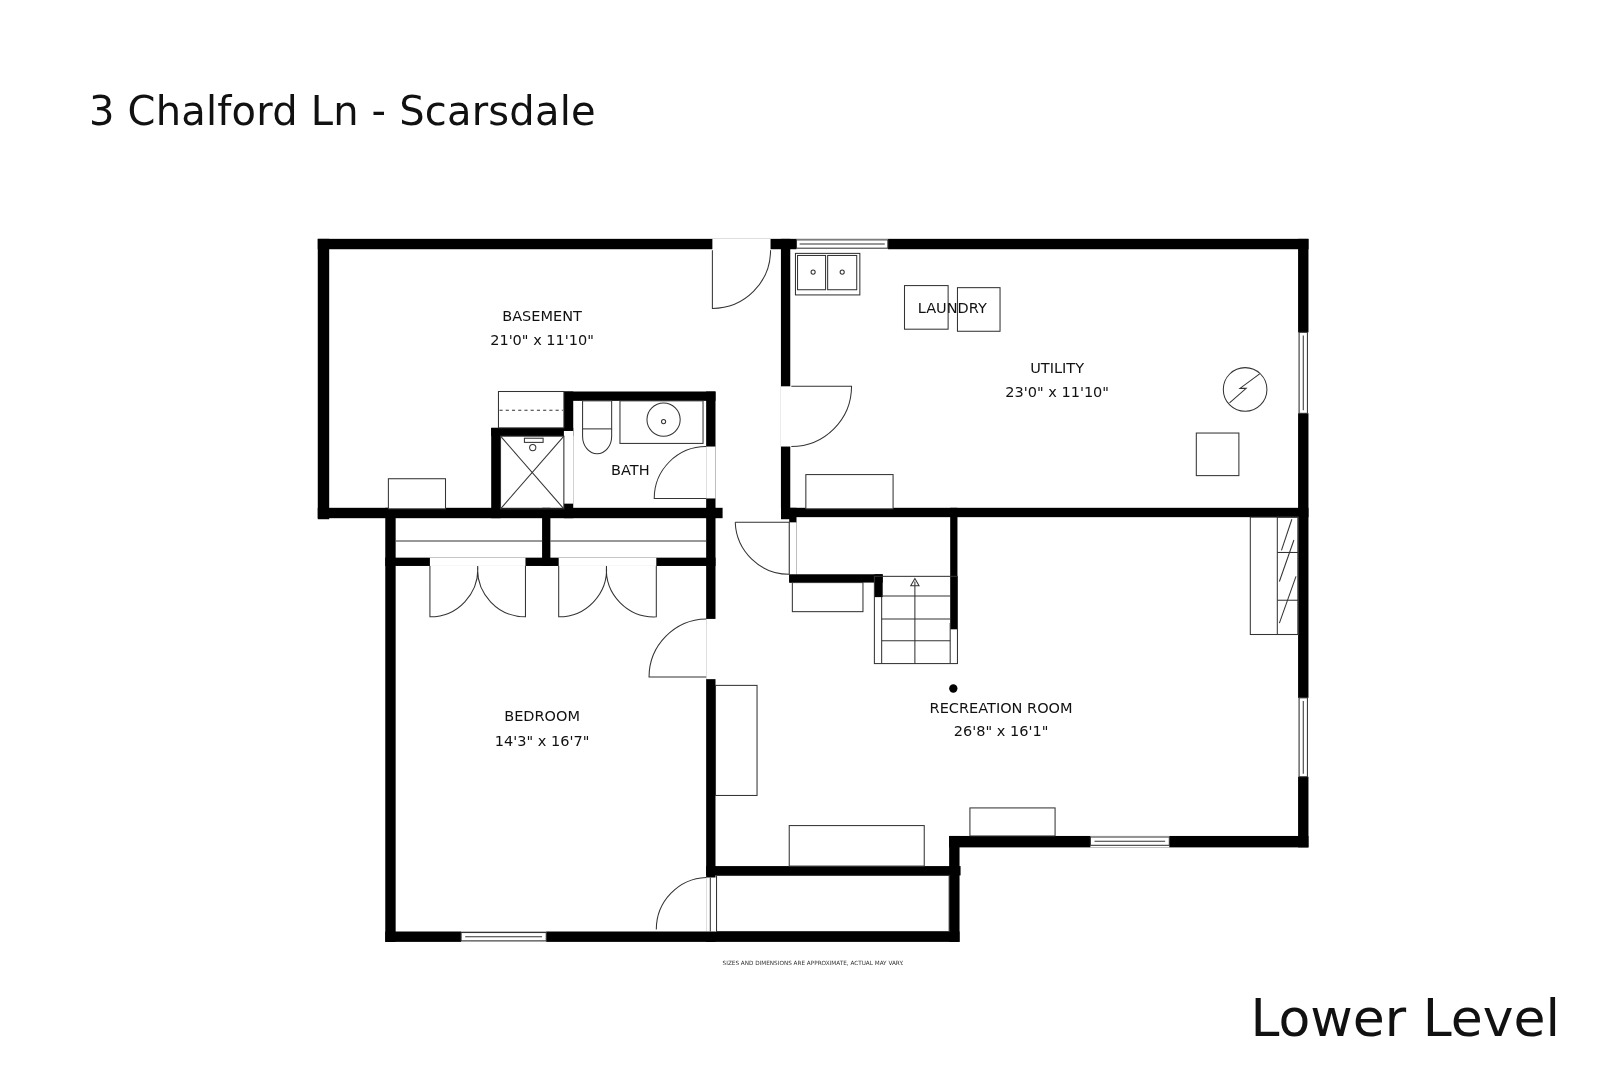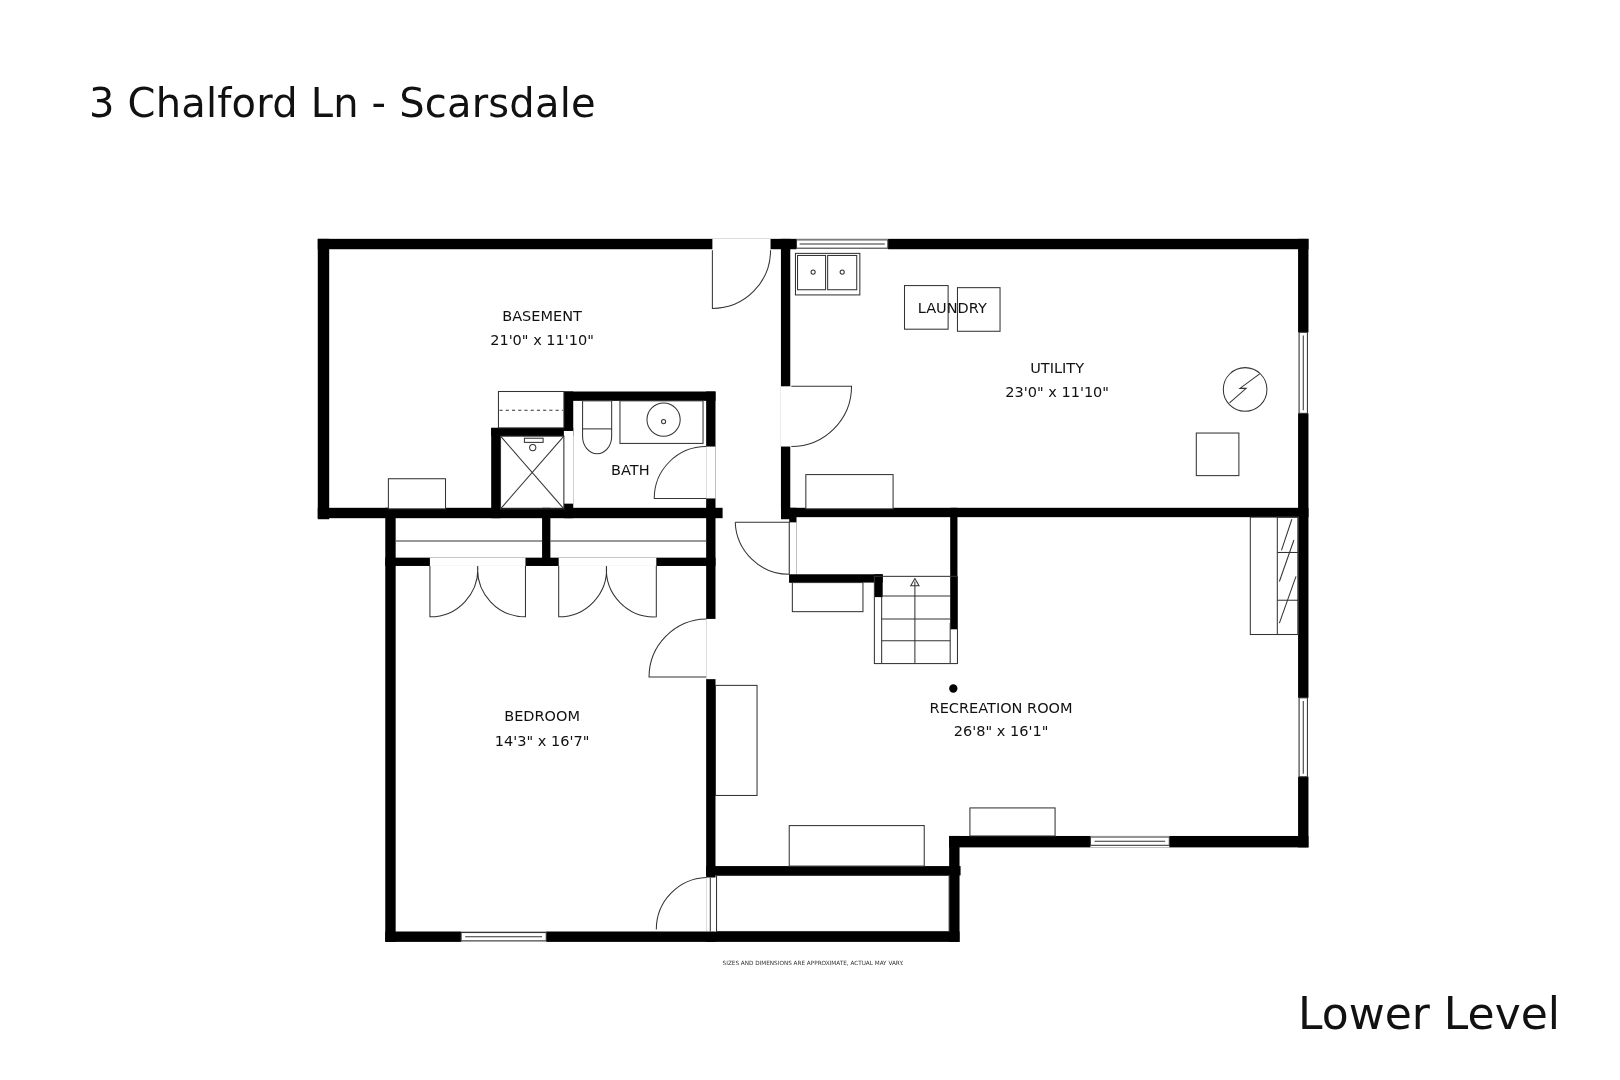--- a/index.html
+++ b/index.html
@@ -1,18 +1,18 @@
 <!DOCTYPE html>
 <html><head>
 <meta charset="utf-8">
 <style>
   html, body { margin: 0; padding: 0; background: #ffffff; }
   body { width: 1620px; height: 1080px; position: relative; overflow: hidden; font-family: "DejaVu Sans", sans-serif; color: #111; }
-  .title { position: absolute; left: 89px; top: 80px; font-size: 40px; font-weight: 400; letter-spacing: 0.2px; }
-  .level { position: absolute; right: 60px; top: 988px; font-size: 44px; font-weight: 400; margin-left: 20px; }
+  .title { position: absolute; left: 89px; top: 88px; font-size: 40px; font-weight: 400; letter-spacing: 0.2px; }
+  .level { position: absolute; right: 60px; top: 988px; font-size: 52px; font-weight: 400; margin-left: 20px; }
   svg.plan { position: absolute; left: 0; top: 0; width: 1620px; height: 1080px; }
   .wall { fill: #000; }
   .thin { fill: none; stroke: #333; stroke-width: 1; }
   .fixture { fill: #fff; stroke: #333; stroke-width: 1; }
   .gap { fill: #fff; }
   .room-label { font-family: "DejaVu Sans", sans-serif; font-size: 14px; fill: #111; text-anchor: middle; }
   .disclaimer { font-family: "DejaVu Sans", sans-serif; font-size: 5.5px; fill: #333; text-anchor: middle; }
 </style>
 </head>
 <body>

